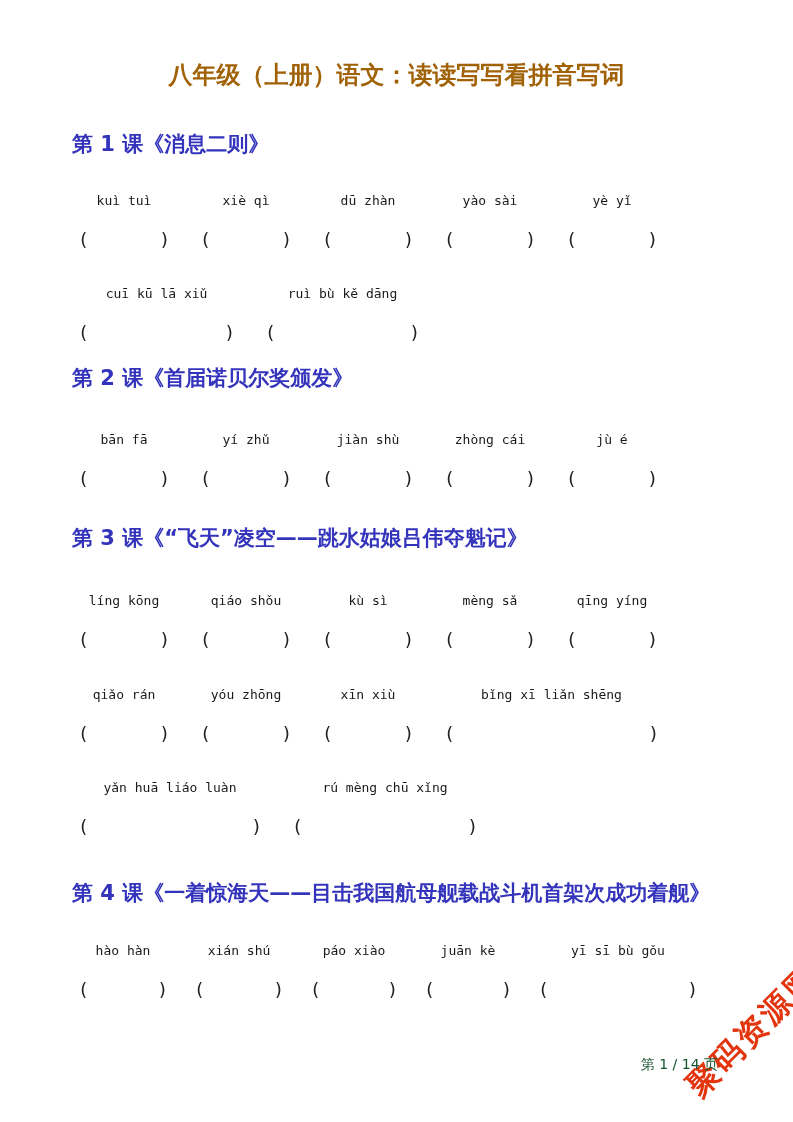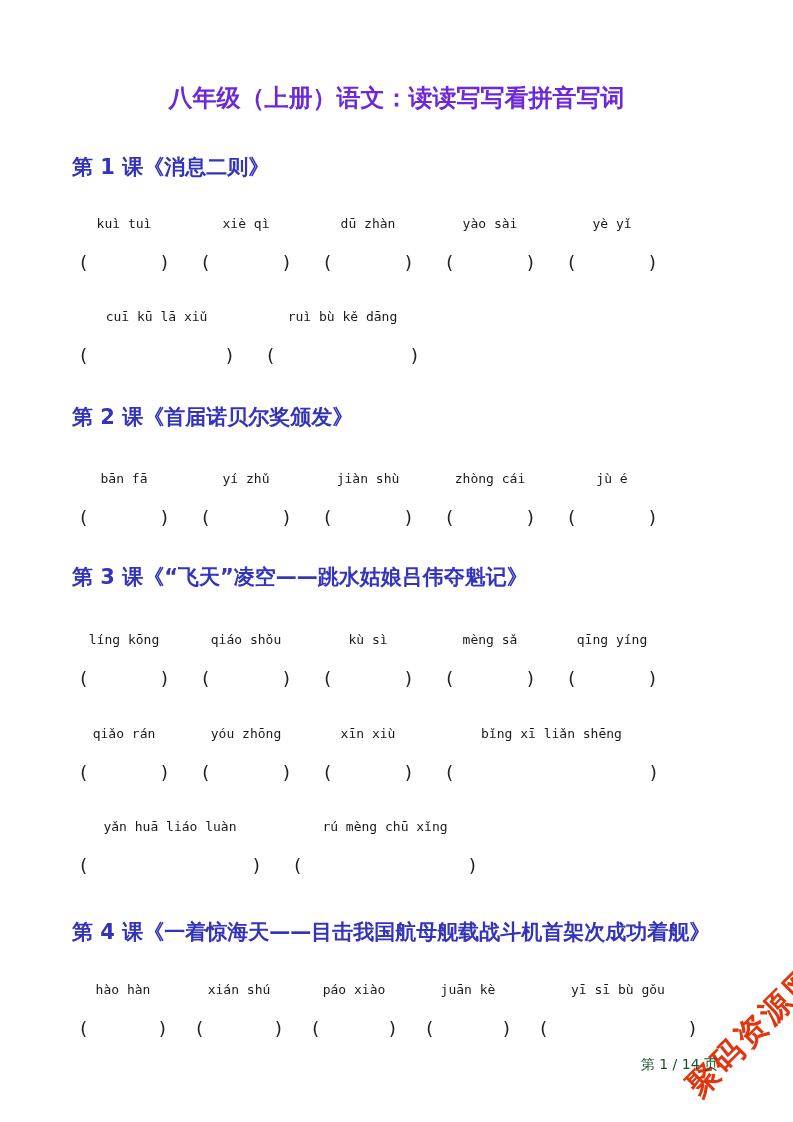--- a/index.html
+++ b/index.html
@@ -7,42 +7,42 @@
     position: relative;
     width: 793px;
     height: 1122px;
     margin: 0 auto;
     background: #ffffff;
     overflow: hidden;
     font-family: "DejaVu Sans Mono", monospace;
   }
   .title {
     margin: 0;
-    padding-top: 83px;
+    padding-top: 60px;
     text-align: center;
     font-family: "DejaVu Sans", sans-serif;
     font-size: 24px;
     line-height: 30px;
     font-weight: bold;
-    color: #6d28d9;
+    color: #a16207;
     white-space: nowrap;
   }
   .heading {
     margin: 0 0 0 72px;
     font-family: "DejaVu Sans", sans-serif;
     font-size: 21px;
     line-height: 28px;
     font-weight: bold;
     color: #3333bb;
     white-space: nowrap;
   }
   .mt40 { margin-top: 40px; }
   .mt39 { margin-top: 39px; }
   .mt38 { margin-top: 38px; }
-  .mt35 { margin-top: 35px; }
+  .mt35 { margin-top: 19px; }
   .mt34 { margin-top: 34px; }
   .mt33 { margin-top: 33px; }
   .mt32 { margin-top: 32px; }
   .row {
     display: flex;
     align-items: flex-start;
     padding-left: 78px;
   }
   .unit { flex: none; margin-right: 30px; }
   .row.tight .unit { margin-right: 26px; }

